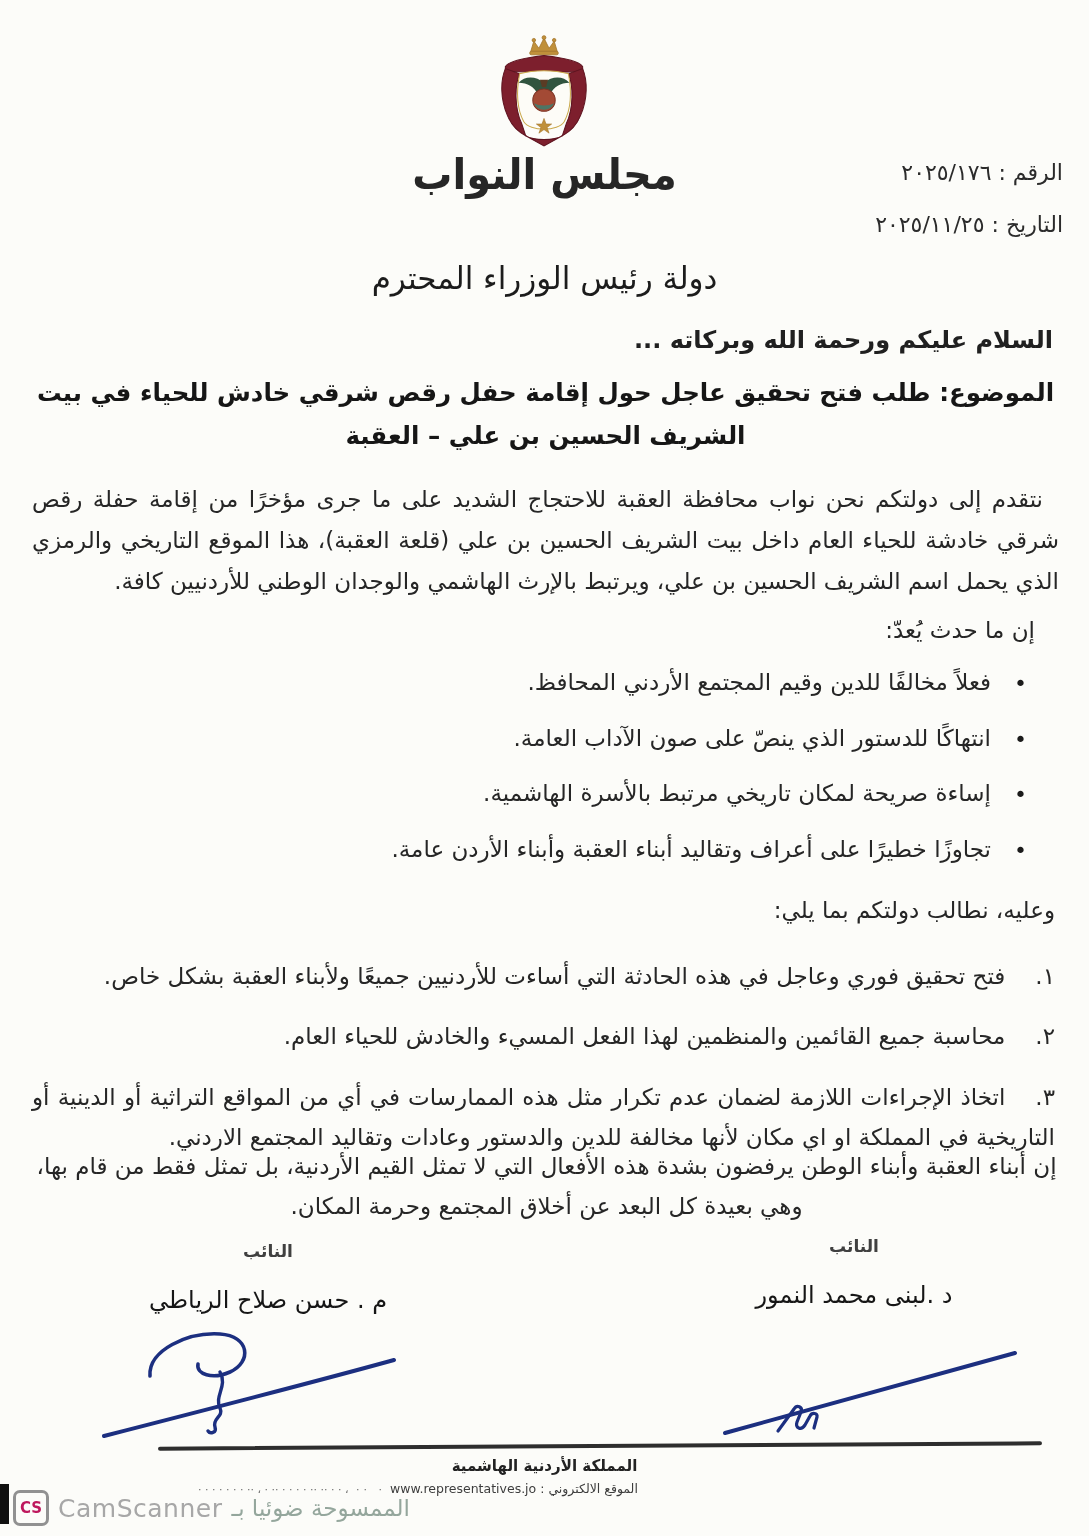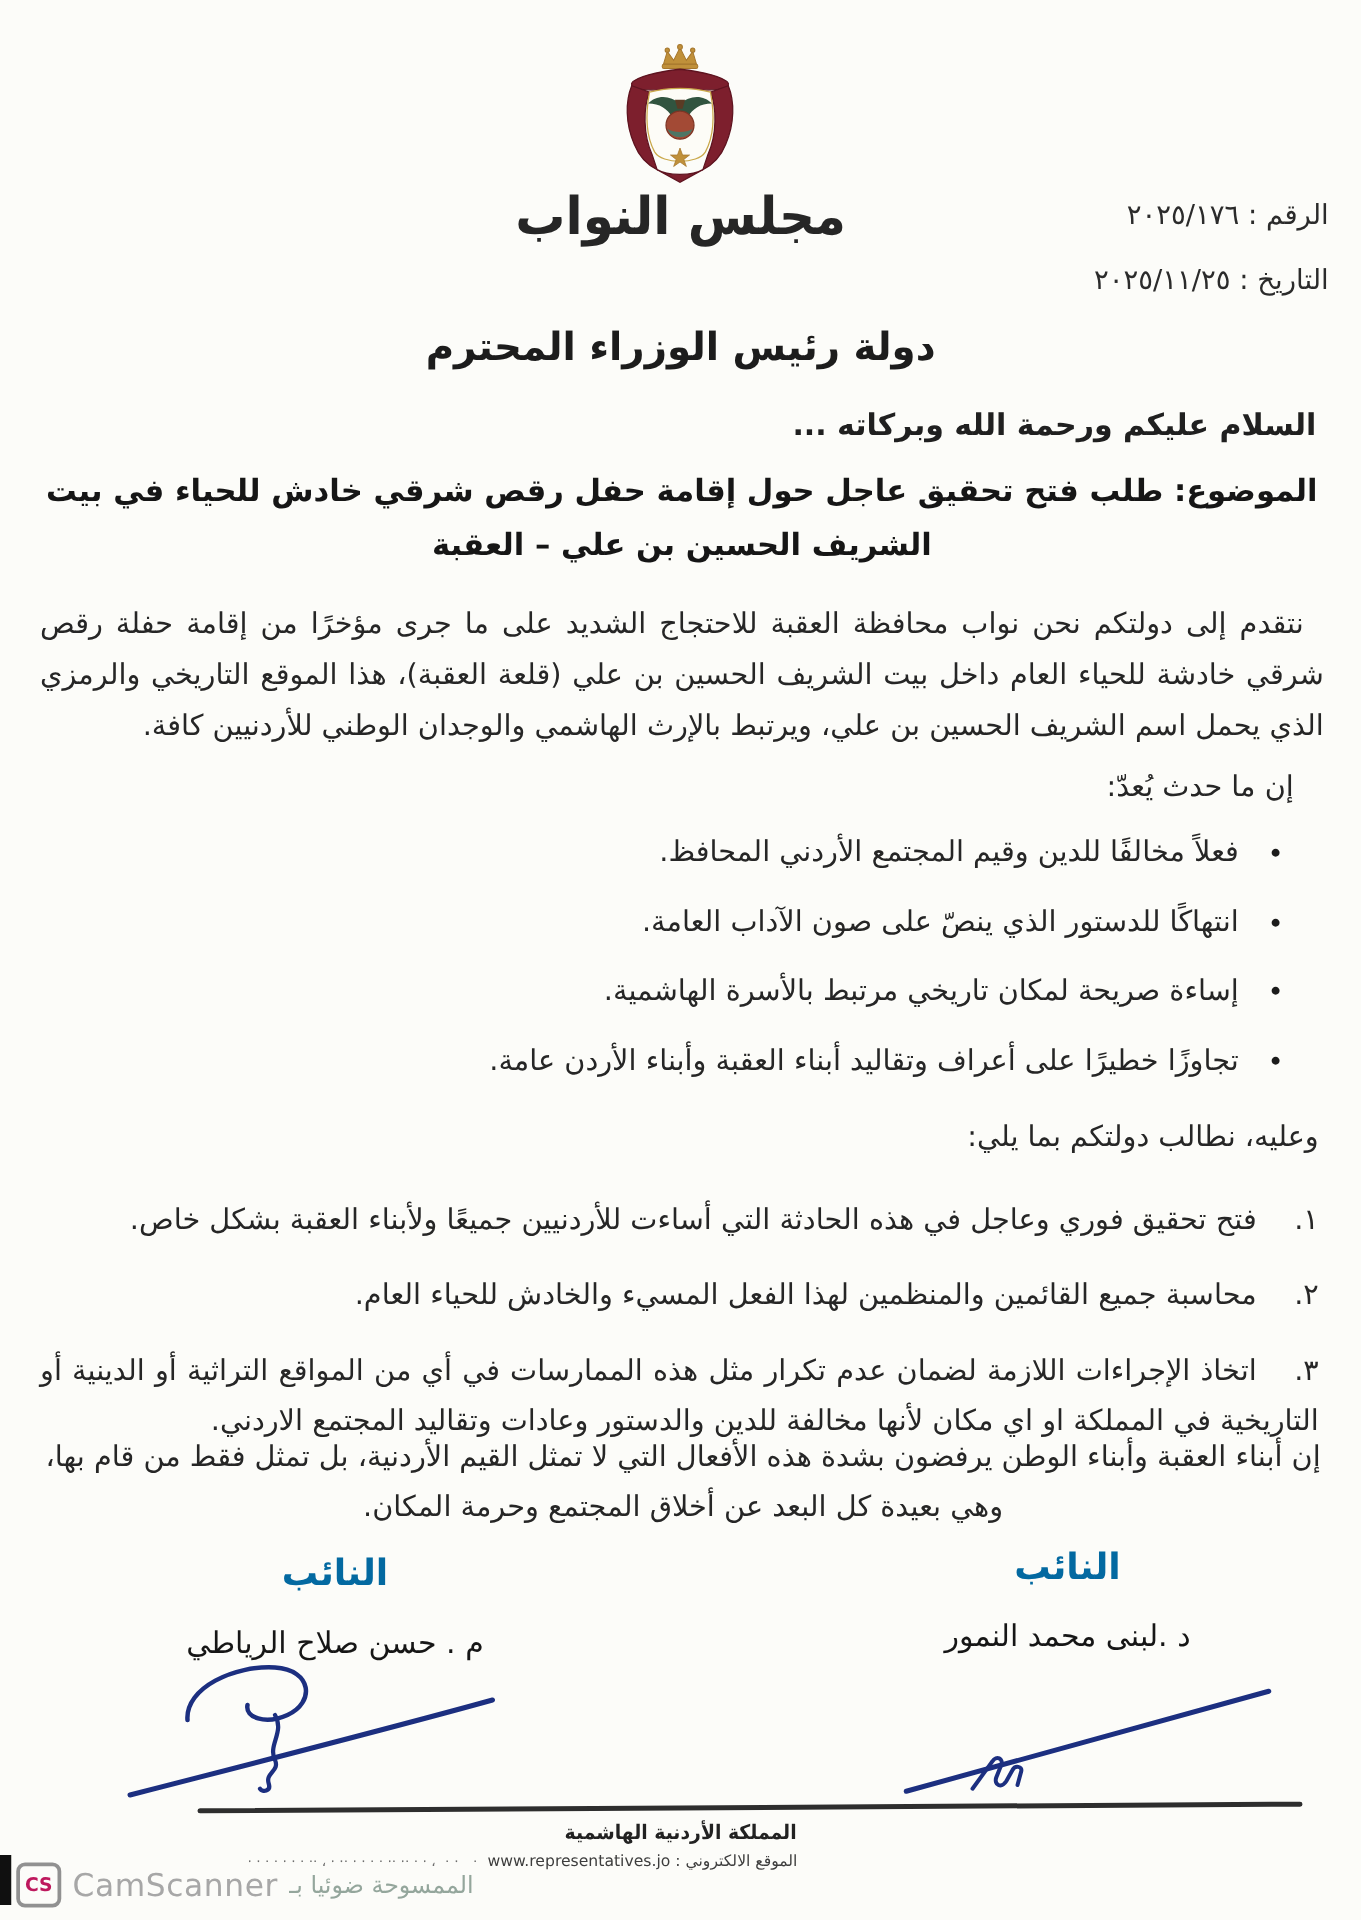--- a/index.html
+++ b/index.html
@@ -19,21 +19,21 @@
   .org-name{
     top:150px;left:0;width:100%;text-align:center;
     font-size:40px;font-weight:700;color:#262626;
     font-family:"DejaVu Serif","DejaVu Sans",serif;
     transform:scaleY(1.04);
     letter-spacing:1px;
   }
   .meta{top:160px;right:26px;text-align:right;font-size:22px;color:#2b2b2b;}
   .meta-row{margin-bottom:27px;white-space:nowrap;}
   
-  .addressee{top:260px;left:0;width:100%;text-align:center;font-size:31px;font-weight:700;color:#1c1c1c;}
+  .addressee{top:260px;left:0;width:100%;text-align:center;font-size:31px;font-weight:400;color:#1c1c1c;}
   .greeting{top:326px;right:36px;font-size:24px;font-weight:700;color:#202020;}
   .subject{
     top:372px;right:28px;left:30px;text-align:center;
     font-size:24.5px;font-weight:700;line-height:1.75;color:#161616;
   }
   .para1{
     top:479px;right:30px;left:32px;
     font-size:23px;line-height:1.78;text-align:justify;
     text-indent:16px;color:#262626;
   }
@@ -54,21 +54,21 @@
   }
   .demands .num{display:inline-block;margin-left:30px;}
   .closing{
     top:1147px;right:30px;left:34px;text-align:center;
     font-size:23px;line-height:1.72;color:#262626;
   }
   
   .sig-block{text-align:center;}
   .sig-right{top:1236px;right:70px;width:330px;}
   .sig-left{top:1241px;left:96px;width:344px;}
-  .sig-title{font-size:29px;font-weight:700;margin-bottom:25px;color:#0369a1;}
+  .sig-title{font-size:17px;font-weight:700;margin-bottom:25px;color:#404040;}
   .sig-name{font-size:24px;font-weight:400;color:#161616;white-space:nowrap;}
   .sig-svg{pointer-events:none;}
   .sig-svg path{fill:none;stroke:#1c2f80;stroke-linecap:round;}
   
   .footer-rule{
     top:1444px;left:158px;width:884px;height:4px;
     background:#2e2e2e;transform:rotate(-0.35deg);border-radius:2px;
   }
   .kingdom{
     top:1456px;left:0;width:100%;text-align:center;
@@ -88,21 +88,21 @@
     top:1489px;left:13px;height:38px;
     display:flex;align-items:center;gap:9px;direction:ltr;
   }
   .cs-badge{
     width:30px;height:30px;border:3px solid #919191;border-radius:7px;
     color:#be185d;font-size:15px;font-weight:700;
     display:flex;align-items:center;justify-content:center;
     background:transparent;
   }
   .cam-word{font-size:25px;color:#a7a7a7;letter-spacing:0.5px;}
-  .cam-ar{font-size:19px;color:#94a69c;direction:rtl;}
+  .cam-ar{font-size:23px;color:#94a69c;direction:rtl;}
 </style>
 </head>
 <body>
 
 <div class="page">
 
   <svg class="abs crest" viewBox="0 0 120 112" aria-hidden="true">
 
     <g fill="#c0903a" stroke="#a5762c" stroke-width="0.8">
       <path d="M47,16 L50,6 L55,13 L60,3 L65,13 L70,6 L73,16 Z"></path>

